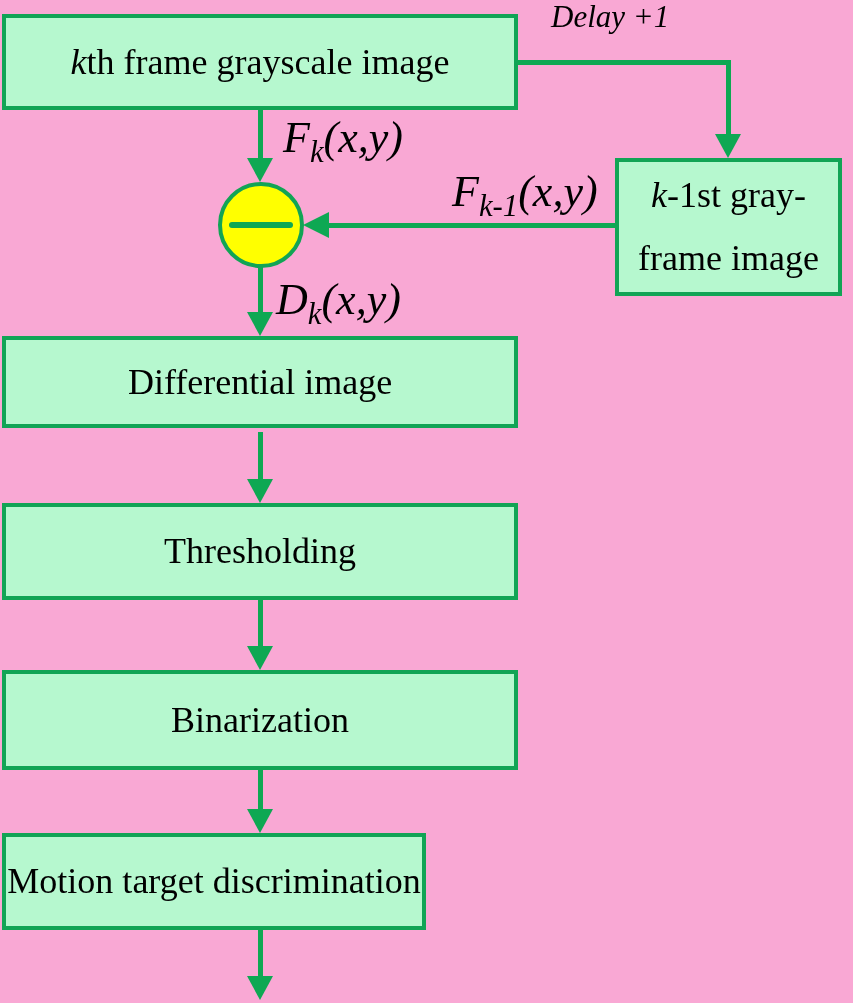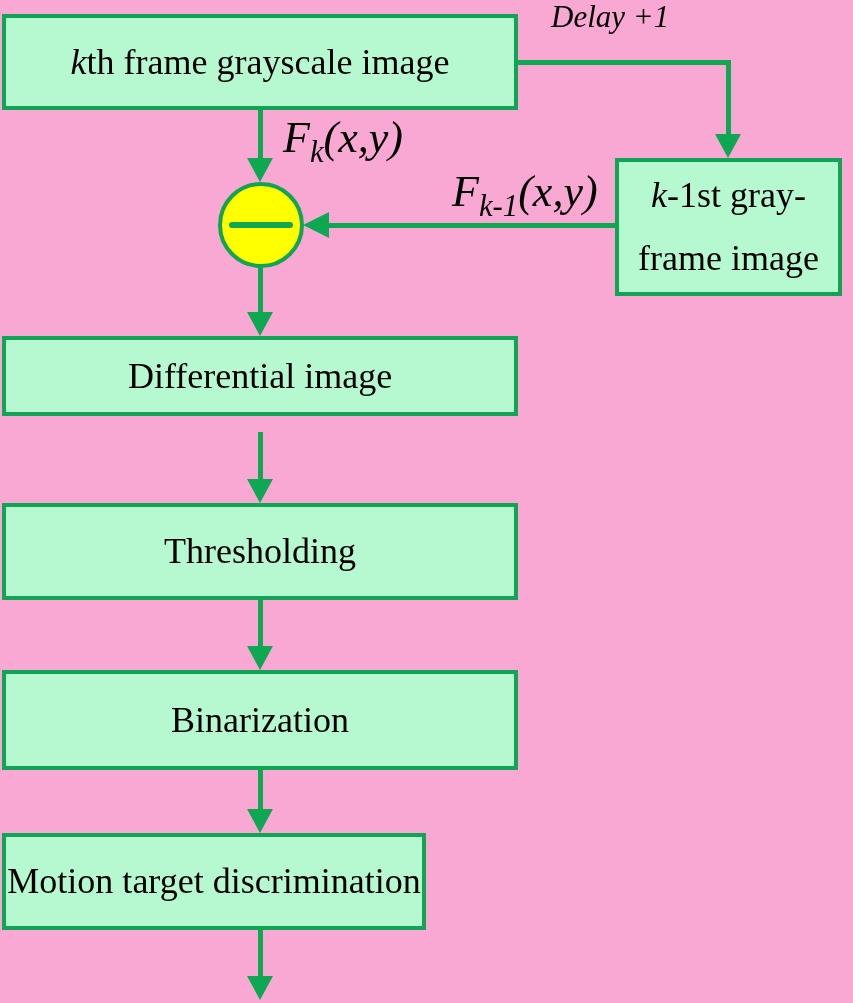--- a/index.html
+++ b/index.html
@@ -100,22 +100,25 @@
   </div>
 
   <div class="hline" style="left:329px; top:223px; width:286px;"></div>
   <div class="head-left" style="left:303px; top:212px;"></div>
   <div class="elabel" style="left:452px; top:168px;">
     <span class="mi">F</span><sub>k-1</sub><span class="mi">(x,y)</span>
   </div>
 
   <div class="vline" style="left:258px; top:267px; height:48px;"></div>
   <div class="head-down" style="left:247px; top:312px;"></div>
+  <div class="elabel" style="left:276px; top:276px;">
+    <span class="mi">D</span><sub>k</sub><span class="mi">(x,y)</span>
+  </div>
 
-  <div class="node" style="left:2px; top:336px; width:516px; height:80px;">
+  <div class="node" style="left:2px; top:336px; width:516px; height:92px;">
     <span>Differential image</span>
   </div>
 
   <div class="vline" style="left:258px; top:432px; height:48px;"></div>
   <div class="head-down" style="left:247px; top:479px;"></div>
 
   <div class="node" style="left:2px; top:503px; width:516px; height:97px;">
     <span>Thresholding</span>
   </div>
 

